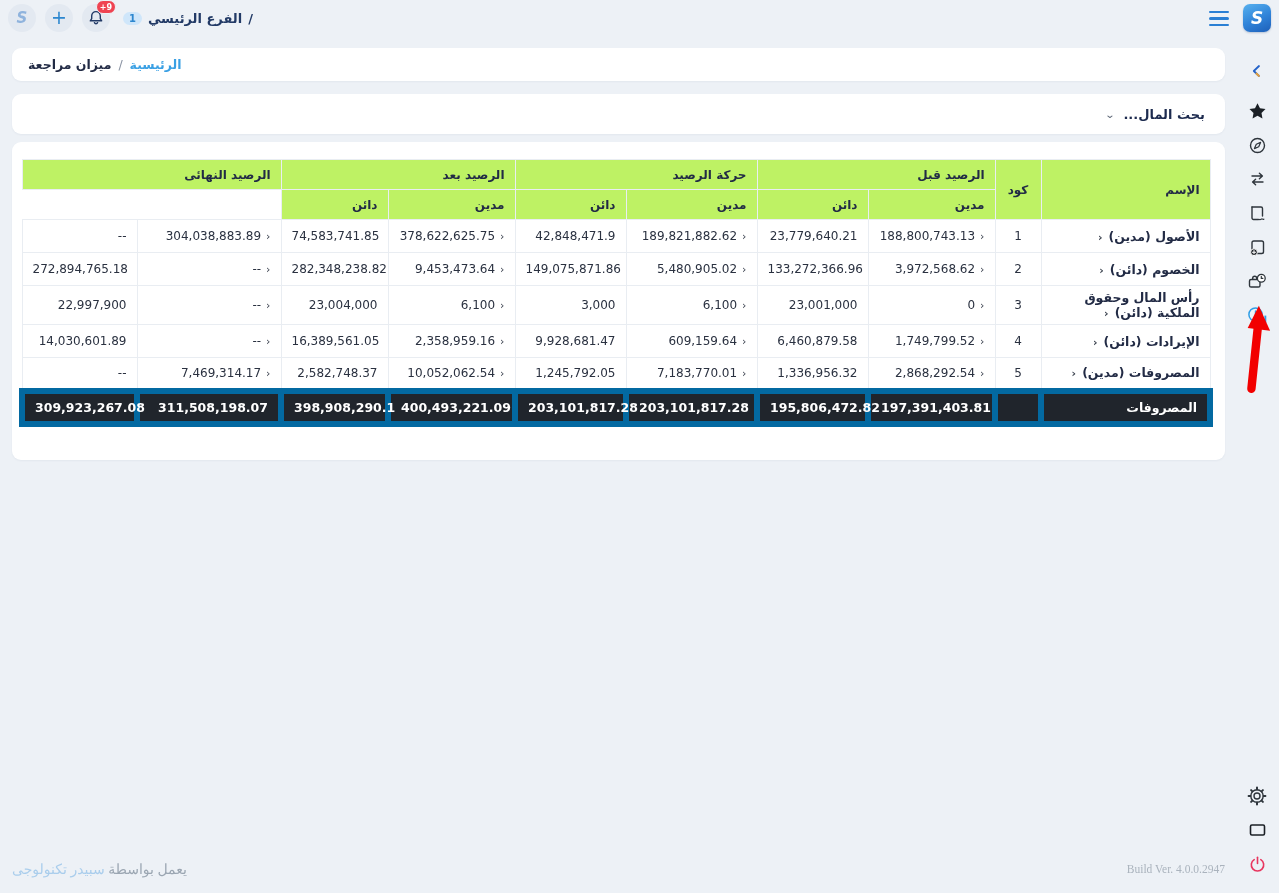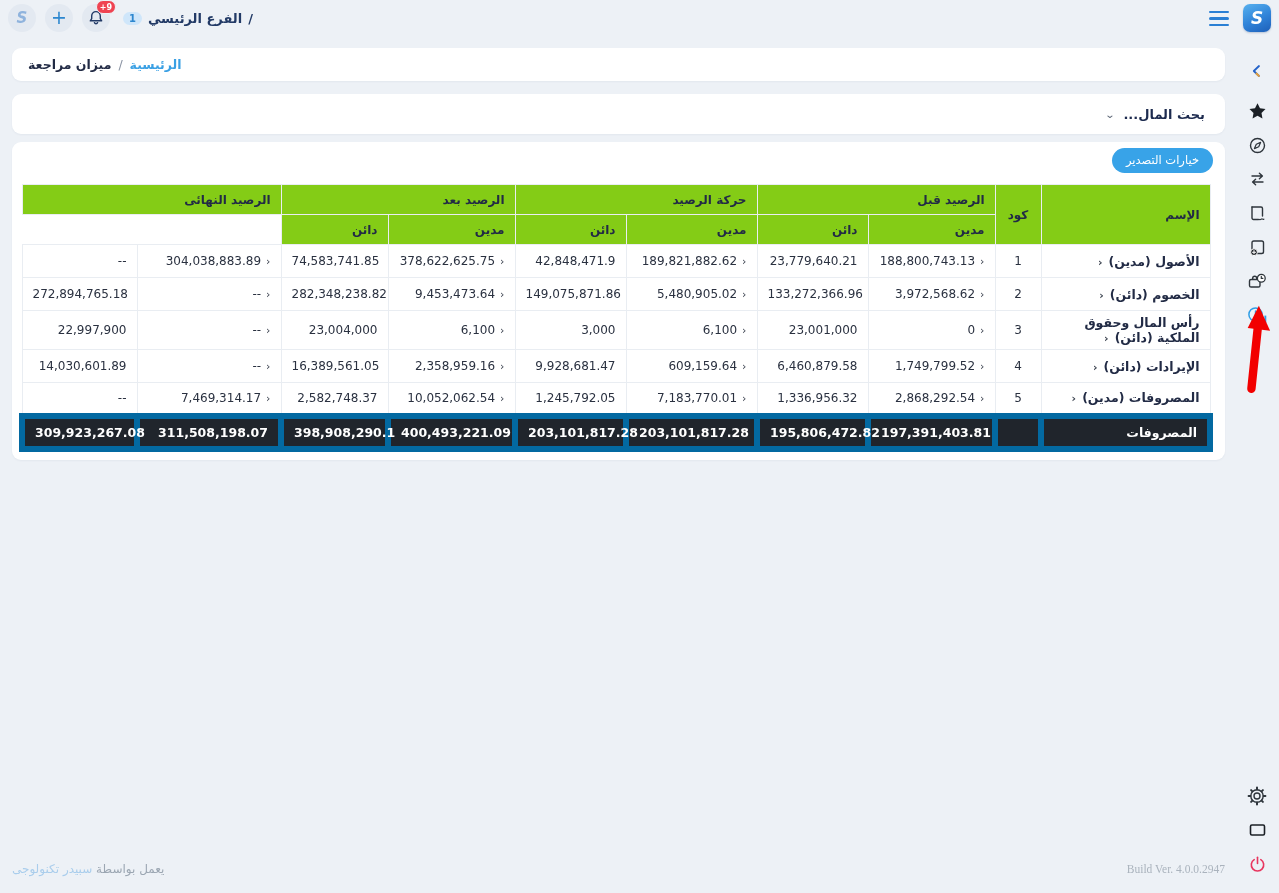--- a/index.html
+++ b/index.html
@@ -51,37 +51,37 @@
     display:flex; align-items:center; padding:0 20px; cursor:pointer; }
   .search-label { display:flex; align-items:center; gap:8px; color:#1d2b4f; font-weight:bold; font-size:13px; }
   .search-chev { color:#5b6575; font-size:13px; font-weight:normal; transform:scaleY(.8); }
   .content-card { position:absolute; top:106px; left:0; right:0; height:318px; padding:6px 12px 12px 12px; }
   .export-row { display:flex; justify-content:flex-end; direction:ltr; }
   .export-btn { background:#38a3e8; color:#fff; border:none; border-radius:13px; font-size:11.5px;
     padding:5px 14px 6px; cursor:pointer; font-family:inherit; font-weight:500; }
   
   table { width:100%; border-collapse:collapse; margin-top:11px; table-layout:fixed; }
   th, td { border:1px solid #e9edf2; font-size:12px; color:#222b45; }
-  thead th { background:#84cc16; font-weight:bold; text-align:right; padding:7px 10px; height:30px; }
+  thead th { background:#bef264; font-weight:bold; text-align:right; padding:7px 10px; height:30px; }
   thead th.center { text-align:center; }
   tbody td { height:33px; padding:4px 10px; background:#fff; }
   td.name-cell { font-weight:600; color:#222b45; font-size:12.5px; cursor:pointer; }
   td.name-cell .chev { color:#39404d; margin-right:6px; font-size:11px; }
   td.code-cell { text-align:center; color:#2a3140; }
   td.num { direction:ltr; text-align:right; color:#2a3140; font-weight:500; white-space:nowrap; }
   td.num .chev { color:#39404d; margin-left:5px; font-size:11px; }
   td.num.link { cursor:pointer; }
   tfoot td { background:#20252c; color:#fff; font-weight:bold; font-size:12.5px; height:33px;
     padding:4px 10px; border:6px solid #0369a1; }
   tfoot td.t-name { text-align:right; }
   tfoot td.t-num { direction:ltr; text-align:right; white-space:nowrap; }
   
   .footer { position:absolute; left:12px; right:54px; top:856px; height:26px;
     display:flex; align-items:center; justify-content:space-between; direction:ltr; }
-  .powered { direction:rtl; font-size:12px; color:#9ba6b2; }
+  .powered { direction:rtl; font-size:14px; color:#9ba6b2;font-family:Liberation Serif, serif; }
   .powered a { color:#a9cdec; text-decoration:none; cursor:pointer; }
   .build { font-size:11.5px; color:#aab3bd; font-family:Liberation Serif, serif; }
   
   .annot-arrow { position:absolute; top:304px; right:8px; width:28px; height:92px; pointer-events:none; }
 </style>
 </head>
 <body>
 
 <div class="topbar">
   <div class="topbar-left">
@@ -210,23 +210,20 @@
   </div>
 
   <div class="card search-card">
     <div class="search-label">
       <span>بحث المال...</span>
       <span class="search-chev">⌄</span>
     </div>
   </div>
 
   <div class="card content-card">
-    <div class="export-row">
-      <button class="export-btn">خيارات التصدير</button>
-    </div>
 
     <table>
       <colgroup>
         <col style="width:169px">
           <col style="width:46px">
         <col style="width:127px">
           <col style="width:111px">
         <col style="width:131px">
           <col style="width:111px">
         <col style="width:127px">

